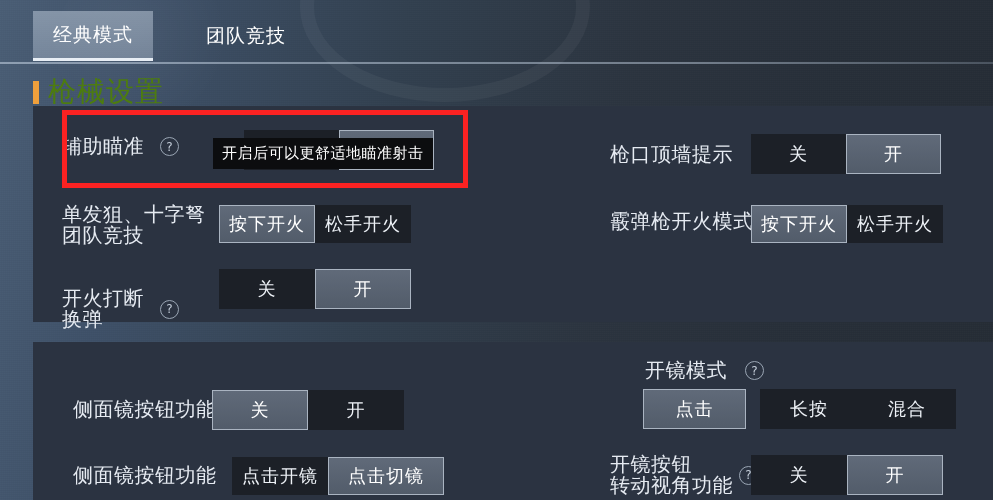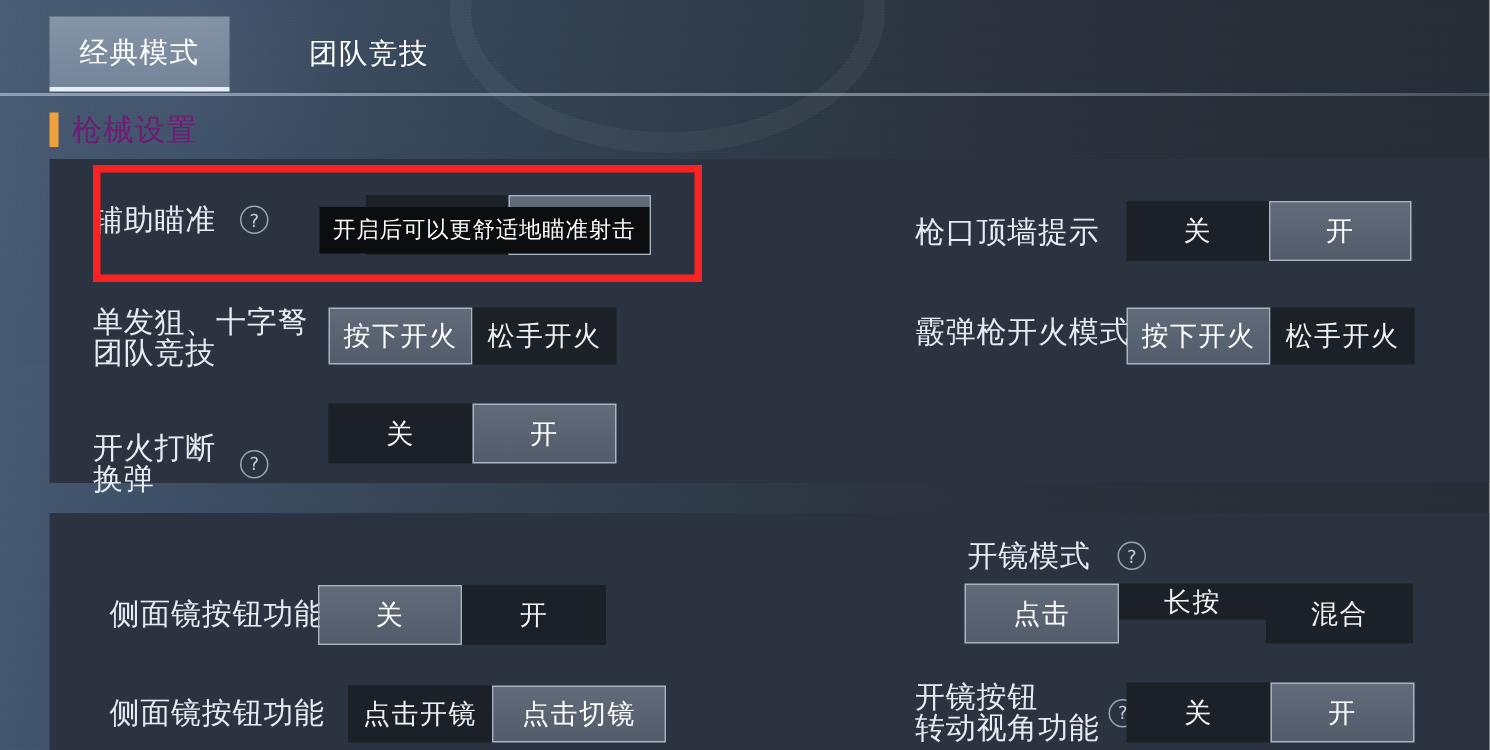--- a/index.html
+++ b/index.html
@@ -71,22 +71,22 @@
   
   .section-head {
     position: absolute; left: 33px; top: 73px;
     display: flex; align-items: center; gap: 9px;
   }
   .section-bar {
     width: 6px; height: 23px;
     background: #f0a03c;
   }
   .section-title {
-    color: #701a75;
-    font-size: 20px;
+    color: #4d7c0f;
+    font-size: 28px;
     letter-spacing: 1px;
   }
 
   
   .panel {
     position: absolute;
     left: 33px; width: 960px;
     background: #2b3341;
   }
   #panel-weapon { top: 106px; height: 216px; }
@@ -268,21 +268,21 @@
   </div>
 
   <div class="row" style="left:612px; top:18px;">
     <span class="row-label">开镜模式</span>
     <span class="help" style="margin-left:18px;">?</span>
   </div>
   <div class="seg" style="position:absolute; left:610px; top:47px;">
     <div class="seg-btn on" style="width:103px; height:40px;">
       <span>点击</span>
     </div>
-    <div class="seg-btn" style="width:98px; height:24px;">
+    <div class="seg-btn" style="width:98px; height:40px;margin-left:14px;">
       <span>长按</span>
     </div>
     <div class="seg-btn" style="width:98px; height:40px;">
       <span>混合</span>
     </div>
   </div>
 
   <div class="row" style="left:577px; top:112px;">
     <span class="row-label">开镜按钮
 转动视角功能</span>

